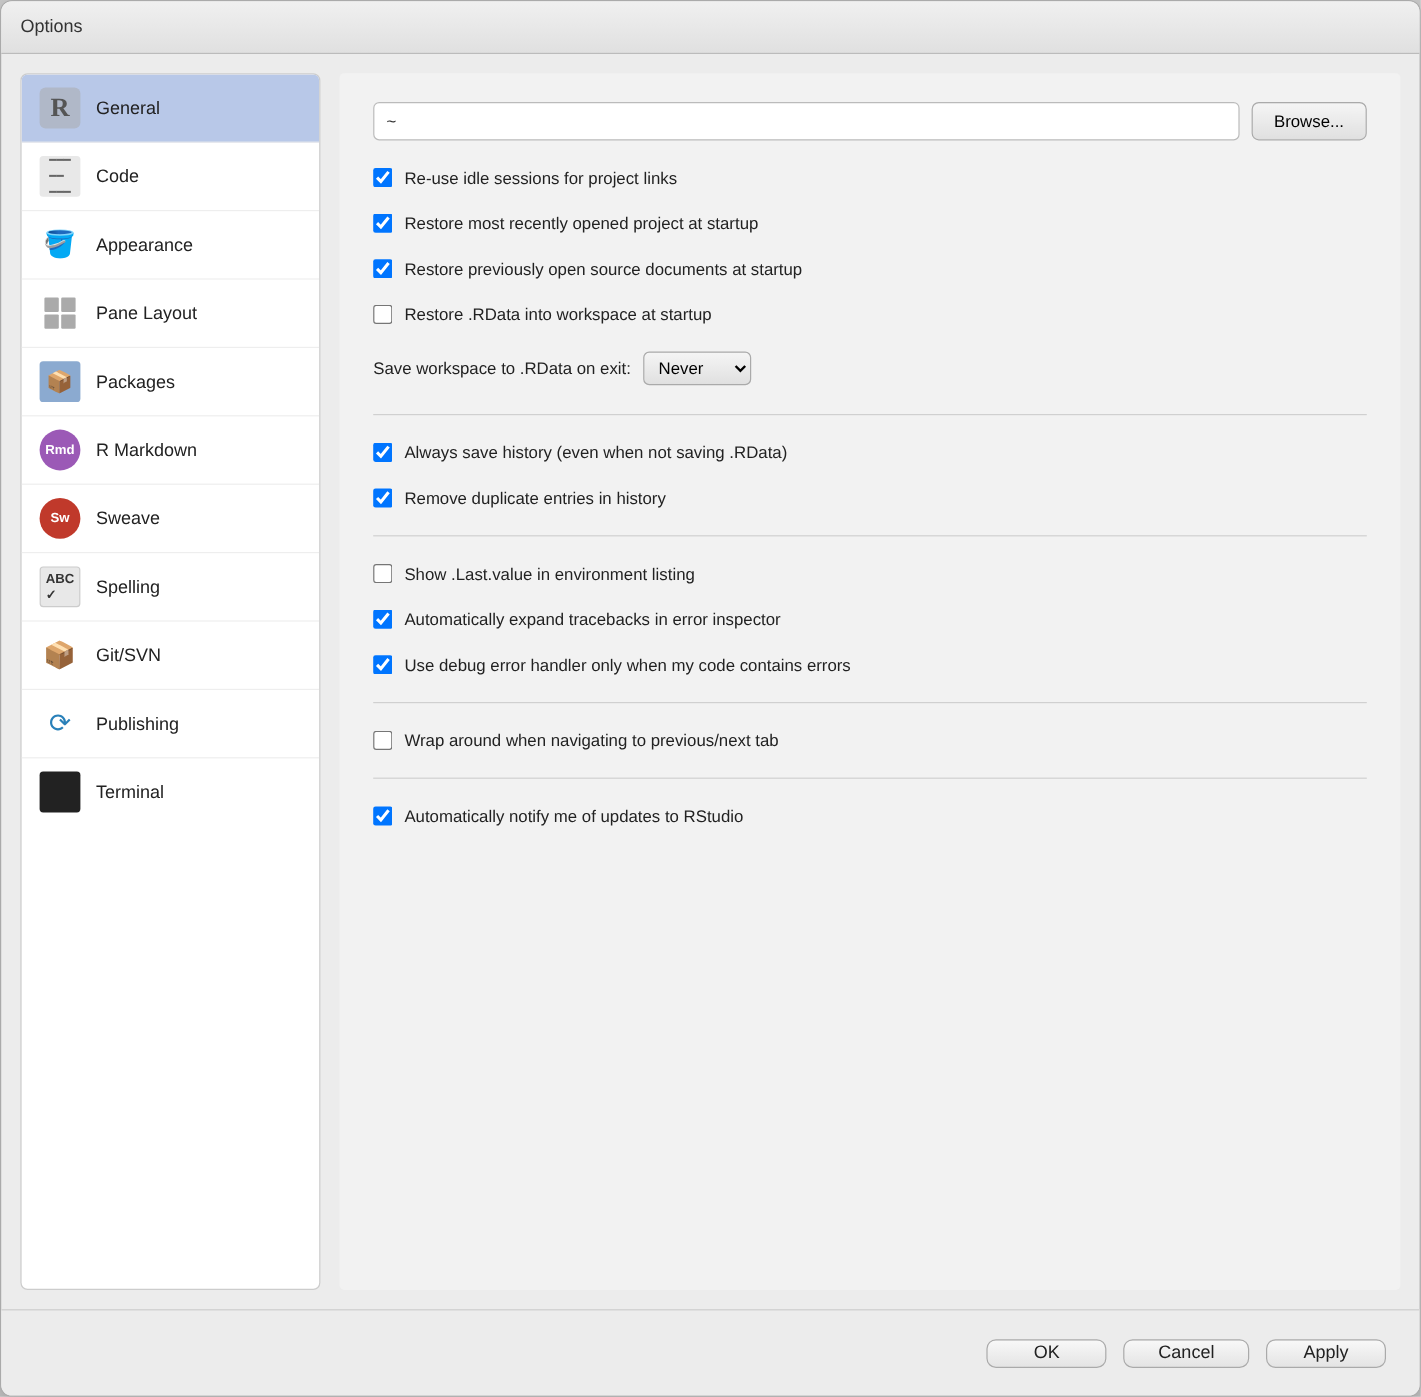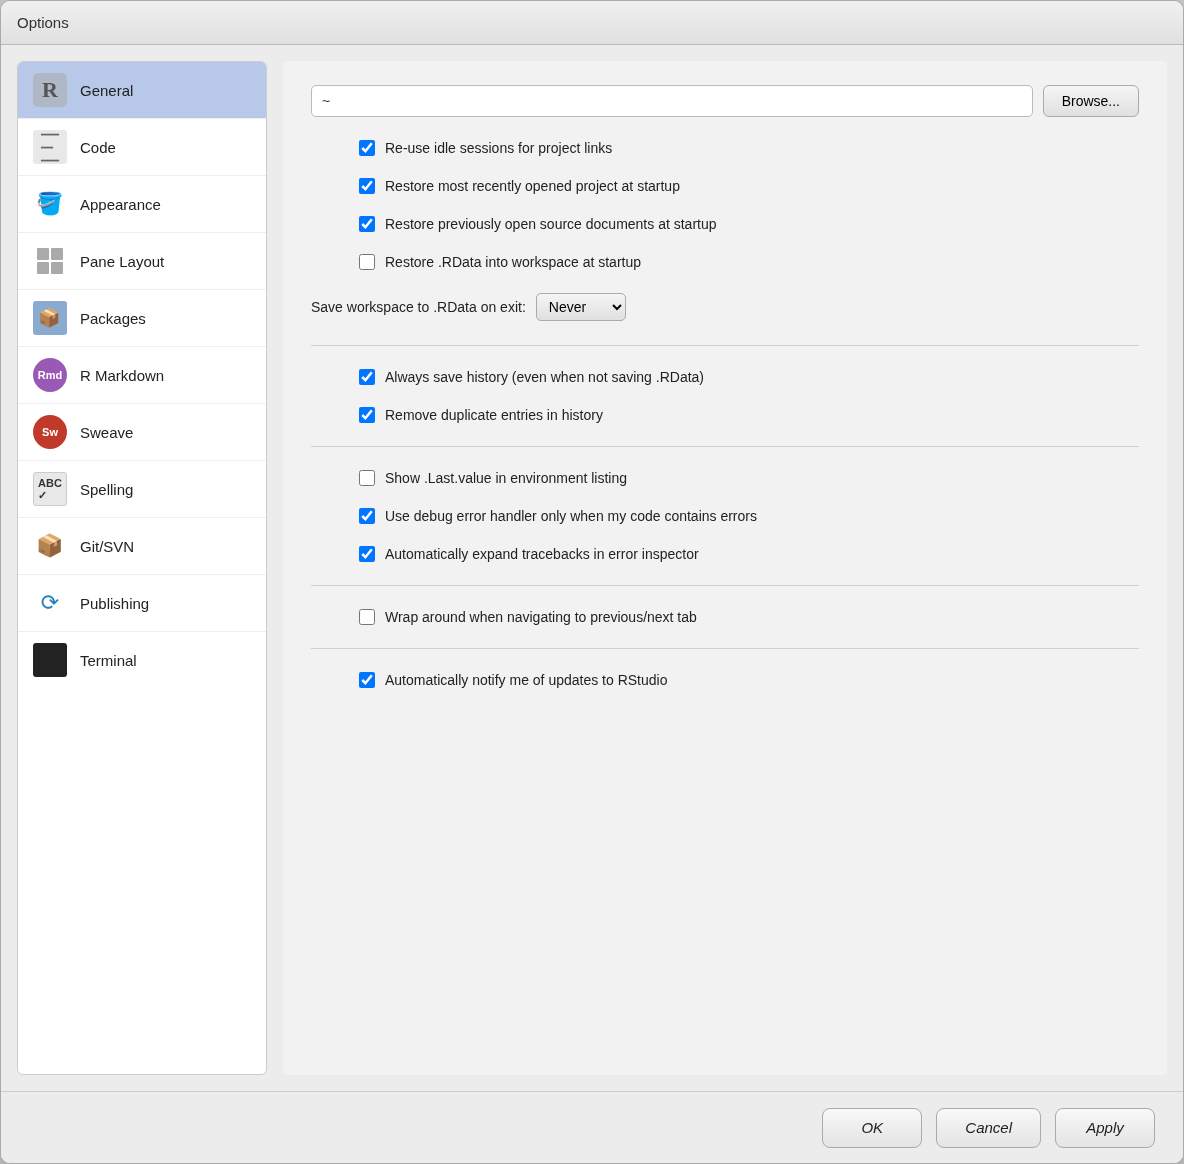--- a/index.html
+++ b/index.html
@@ -198,21 +198,20 @@
       border-radius: 6px;
       font-size: 14px;
       cursor: pointer;
       white-space: nowrap;
     }
     .checkbox-row {
       display: flex;
       align-items: flex-start;
       gap: 10px;
       padding: 3px 0;
-      margin-left: 48px;
     }
     .checkbox-row input[type="checkbox"] {
       width: 16px;
       height: 16px;
       cursor: pointer;
       flex-shrink: 0;
     }
     .checkbox-label {
       font-size: 14px;
       color: #222;
@@ -248,30 +247,29 @@
       background: #ececec;
       border-top: 1px solid #ccc;
       display: flex;
       align-items: center;
       justify-content: flex-end;
       padding: 0 28px;
       gap: 14px;
       flex-shrink: 0;
     }
     .footer-btn {
-      height: 40px;
+      height: 24px;
       min-width: 100px;
       padding: 0 28px;
       background: linear-gradient(to bottom, #f8f8f8, #e4e4e4);
       border: 1px solid #aaa;
       border-radius: 8px;
       font-size: 15px;
       cursor: pointer;
       color: #222;
-      font-style: italic;
     }
   </style>
 </head>
 <body>
 
 <div class="window">
 
   <div class="title-bar">
     <span class="title-bar-title">Options</span>
   </div>
@@ -408,26 +406,26 @@
         <label class="checkbox-label" for="remove-duplicates">Remove duplicate entries in history</label>
       </div>
 
       <div class="divider"></div>
 
       <div class="checkbox-row">
         <input type="checkbox" id="show-last-value" style="">
         <label class="checkbox-label" for="show-last-value">Show .Last.value in environment listing</label>
       </div>
       <div class="checkbox-row">
+        <input type="checkbox" checked="" id="expand-tracebacks" style="">
+        <label class="checkbox-label" for="expand-tracebacks">Automatically expand tracebacks in error inspector</label>
+      </div>
+      <div class="checkbox-row">
         <input type="checkbox" checked="" id="debug-errors" style="">
         <label class="checkbox-label" for="debug-errors">Use debug error handler only when my code contains errors</label>
-      </div>
-      <div class="checkbox-row">
-        <input type="checkbox" checked="" id="expand-tracebacks" style="">
-        <label class="checkbox-label" for="expand-tracebacks">Automatically expand tracebacks in error inspector</label>
       </div>
 
       <div class="divider"></div>
 
       <div class="checkbox-row">
         <input type="checkbox" id="wrap-around" style="">
         <label class="checkbox-label" for="wrap-around">Wrap around when navigating to previous/next tab</label>
       </div>
 
       <div class="divider"></div>

